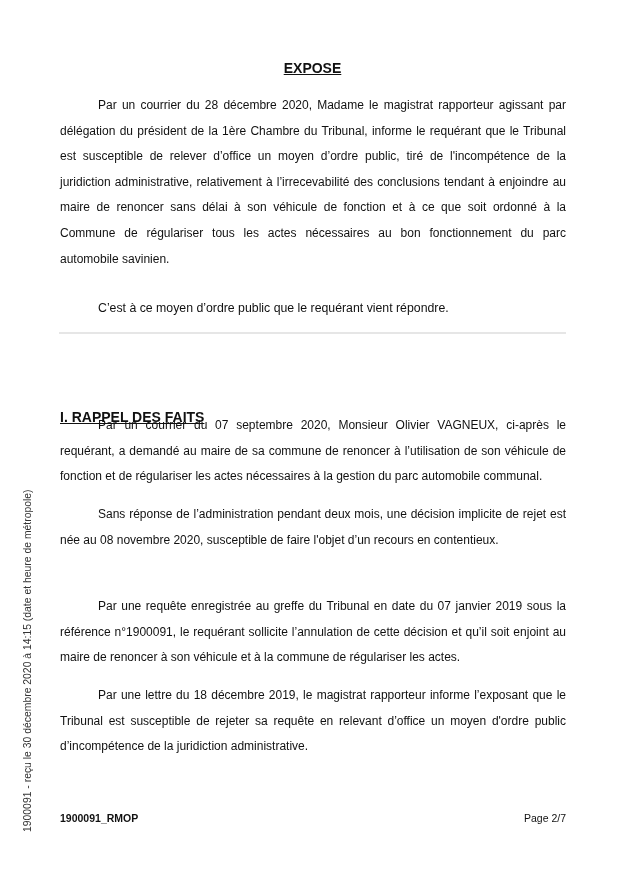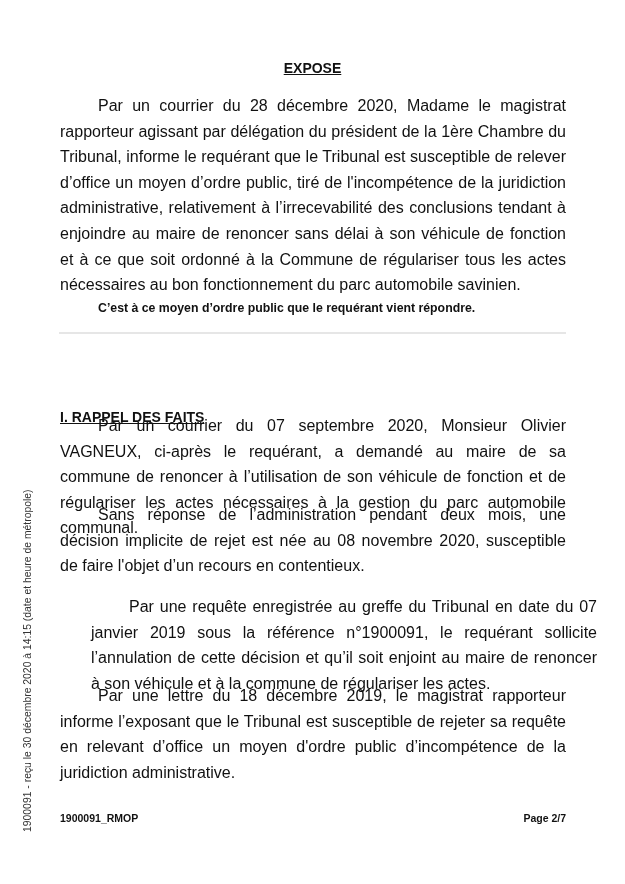--- a/index.html
+++ b/index.html
@@ -1,28 +1,28 @@
 <!DOCTYPE html>
 <html><head>
 <meta charset="utf-8">
 <style>
   html, body { margin:0; padding:0; background:#ffffff; }
   body { width:625px; height:884px; position:relative; overflow:hidden;
          font-family:"Liberation Sans", sans-serif; color:#111; }
   .page { position:absolute; left:0; top:0; width:625px; height:776px; }
   .heading-center { position:absolute; top:60px; left:0; width:625px; text-align:center;
          font-weight:bold; font-size:14px; text-decoration:underline; }
-  .para { position:absolute; left:60px; width:506px; font-size:16px; line-height:25.6px;
+  .para { position:absolute; left:60px; width:506px; font-size:12px; line-height:25.6px;
          text-align:justify; text-indent:38px; margin:0; }
-  .para-bold { position:absolute; left:98px; font-size:12.3px; font-weight:bold; margin:0; line-height:16px;text-align:right; }
+  .para-bold { position:absolute; left:98px; font-size:12.3px; font-weight:normal; margin:0; line-height:16px;text-align:right; }
   .separator { position:absolute; left:59px; top:332px; width:507px; height:2px; background:#e6e6e6; }
   .section-title { position:absolute; left:60px; top:373px; font-size:14px; font-weight:bold;
          text-decoration:underline;margin-top:36px; }
   .footer-left { position:absolute; left:60px; top:812px; font-size:10.5px; font-weight:bold; }
-  .footer-right { position:absolute; right:59px; top:812px; font-size:10.5px; font-weight:bold; }
+  .footer-right { position:absolute; right:59px; top:812px; font-size:10.5px; font-weight:normal; }
   .side-stamp { position:absolute; left:29px; top:660px; transform-origin:0 0;
          transform:translate(-7px, 172px) rotate(-90deg); white-space:nowrap;
          font-size:10.4px; color:#333; }
 </style>
 </head>
 <body>
 
 <div class="page">
 
   <div class="heading-center">EXPOSE</div>
@@ -32,21 +32,21 @@
   <p class="para-bold" style="top:300px;">C’est à ce moyen d’ordre public que le requérant vient répondre.</p>
 
   <div class="separator"></div>
 
   <div class="section-title">I. RAPPEL DES FAITS</div>
 
   <p class="para" style="top:413px;">Par un courrier du 07 septembre 2020, Monsieur Olivier VAGNEUX, ci-après le requérant, a demandé au maire de sa commune de renoncer à l’utilisation de son véhicule de fonction et de régulariser les actes nécessaires à la gestion du parc automobile communal.</p>
 
   <p class="para" style="top:502px;">Sans réponse de l’administration pendant deux mois, une décision implicite de rejet est née au 08 novembre 2020, susceptible de faire l'objet d’un recours en contentieux.</p>
 
-  <p class="para" style="top:594px;margin-left:31px;">Par une requête enregistrée au greffe du Tribunal en date du 07 janvier 2019 sous la référence n°1900091, le requérant sollicite l’annulation de cette décision et qu’il soit enjoint au maire de renoncer à son véhicule et à la commune de régulariser les actes.</p>
+  <p class="para" style="top:594px;">Par une requête enregistrée au greffe du Tribunal en date du 07 janvier 2019 sous la référence n°1900091, le requérant sollicite l’annulation de cette décision et qu’il soit enjoint au maire de renoncer à son véhicule et à la commune de régulariser les actes.</p>
 
   <p class="para" style="top:683px;">Par une lettre du 18 décembre 2019, le magistrat rapporteur informe l’exposant que le Tribunal est susceptible de rejeter sa requête en relevant d’office un moyen d'ordre public d’incompétence de la juridiction administrative.</p>
 
 
   <div class="footer-left">1900091_RMOP</div>
   <div class="footer-right">Page 2/7</div>
 
   <div class="side-stamp">1900091 - reçu le 30 décembre 2020 à 14:15 (date et heure de métropole)</div>
 </div>
 

